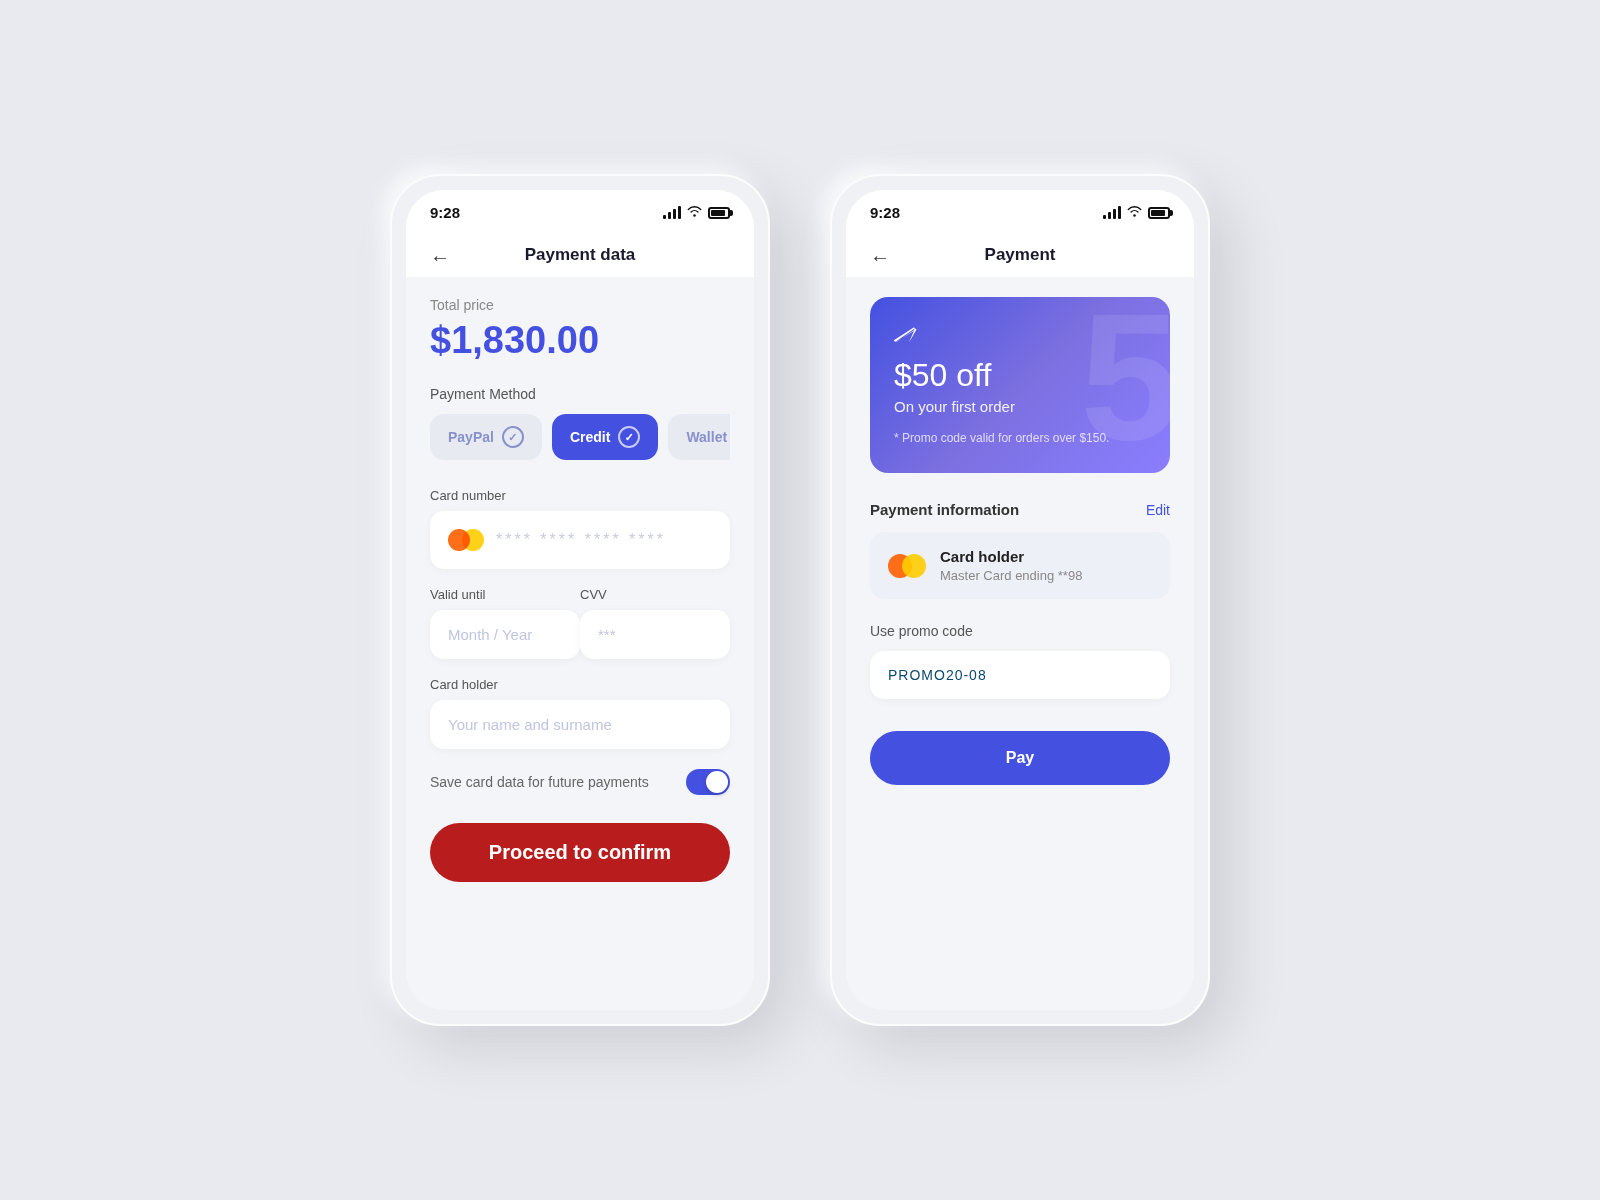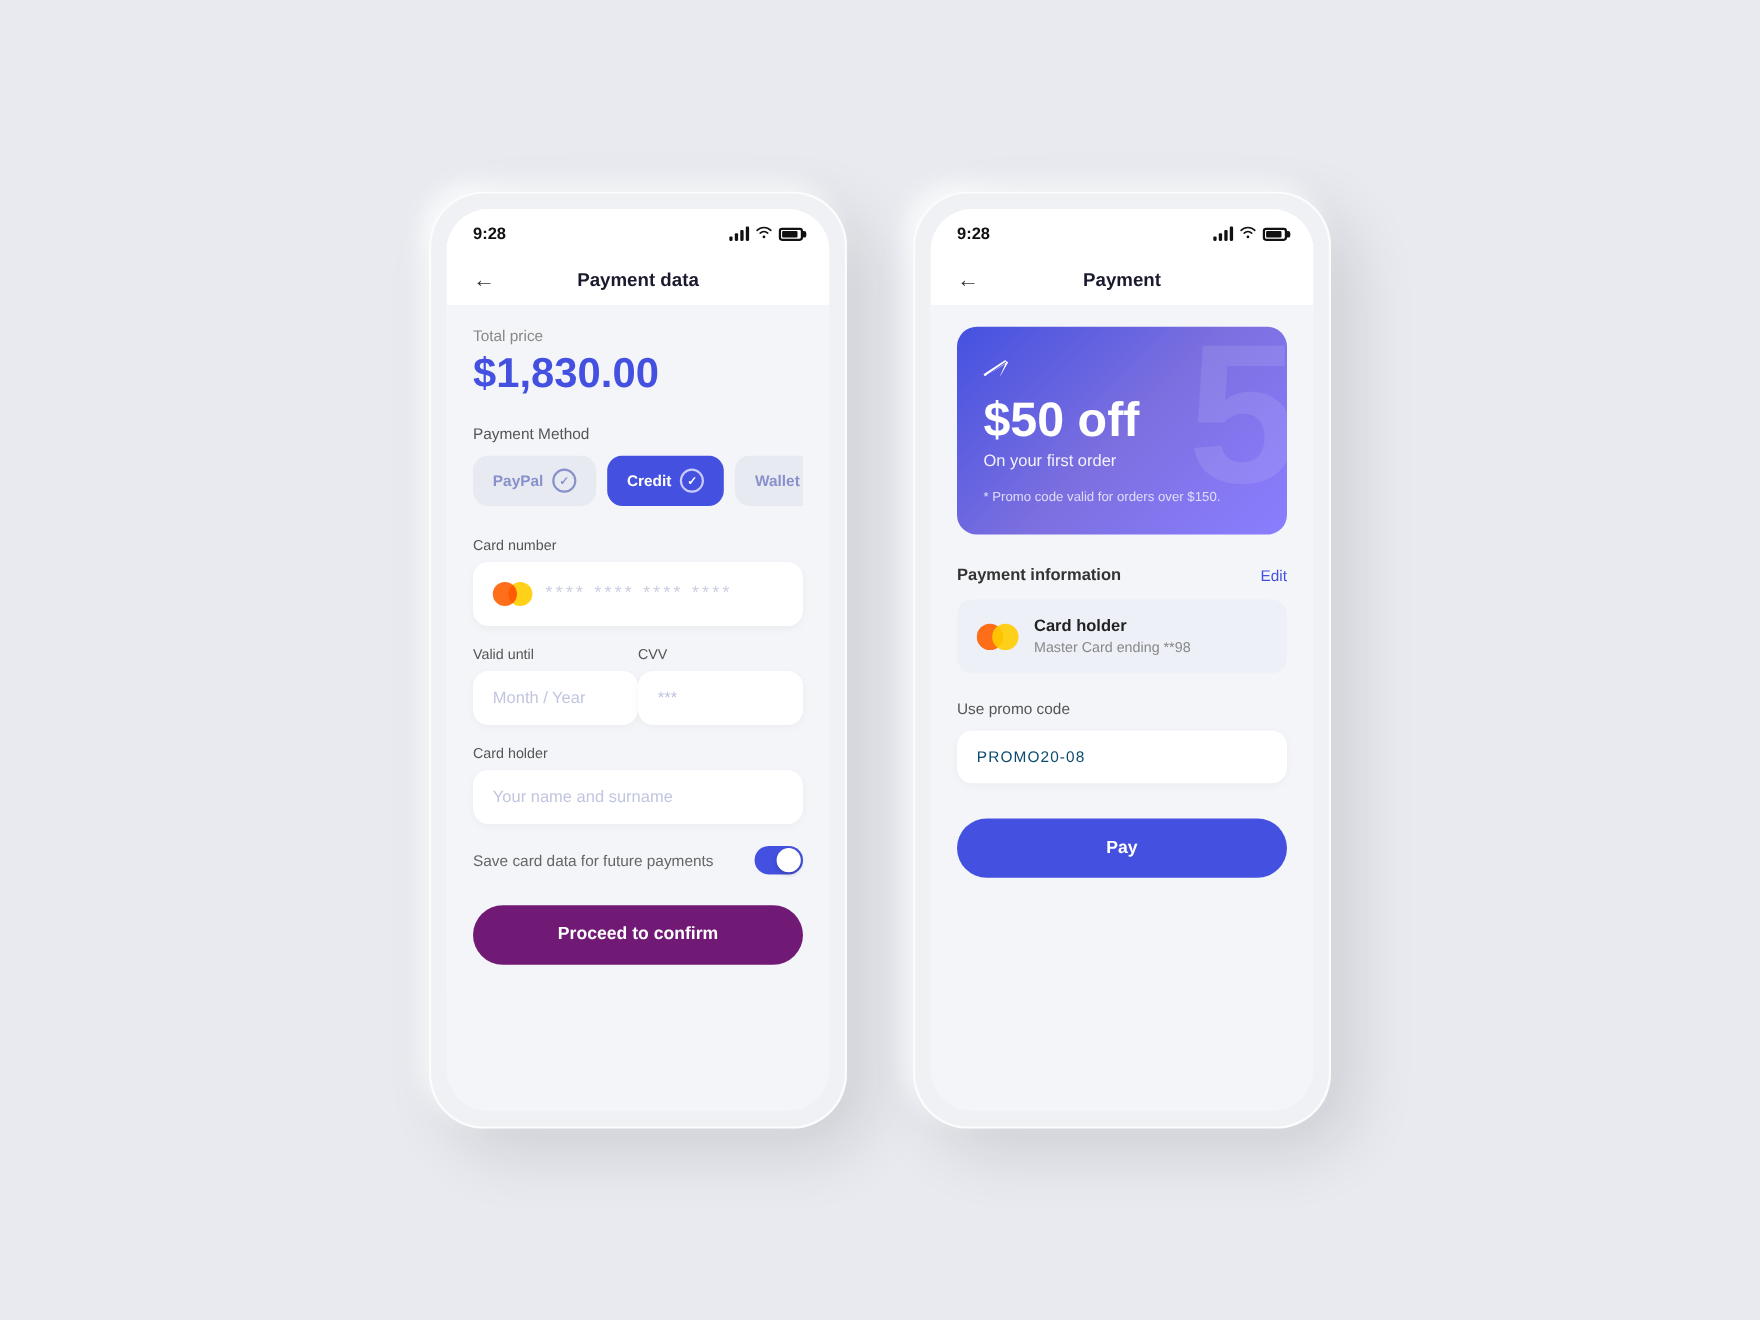--- a/index.html
+++ b/index.html
@@ -310,25 +310,25 @@
       position: absolute;
       top: 2px;
       right: 2px;
       box-shadow: 0 2px 4px rgba(0,0,0,0.2);
     }
 
     
     .proceed-btn {
       width: 100%;
       padding: 18px;
-      background: #701a75;
+      background: #b91c1c;
       color: white;
       border: none;
       border-radius: 30px;
-      font-size: 16px;
+      font-size: 20px;
       font-weight: 600;
       cursor: pointer;
       font-family: inherit;
     }
 
     
     .promo-card {
       background: linear-gradient(135deg, #4451e0 0%, #7b6fe0 50%, #8b7eff 100%);
       border-radius: 18px;
       padding: 28px 24px;
@@ -352,22 +352,22 @@
     .nike-logo {
       color: white;
       font-size: 24px;
       margin-bottom: 10px;
       display: flex;
       align-items: center;
     }
 
     
     .promo-discount {
-      font-size: 44px;
-      font-weight: 700;
+      font-size: 32px;
+      font-weight: 400;
       color: white;
       margin-bottom: 4px;
     }
 
     .promo-subtitle {
       font-size: 15px;
       color: rgba(255,255,255,0.9);
       margin-bottom: 16px;
     }
 

